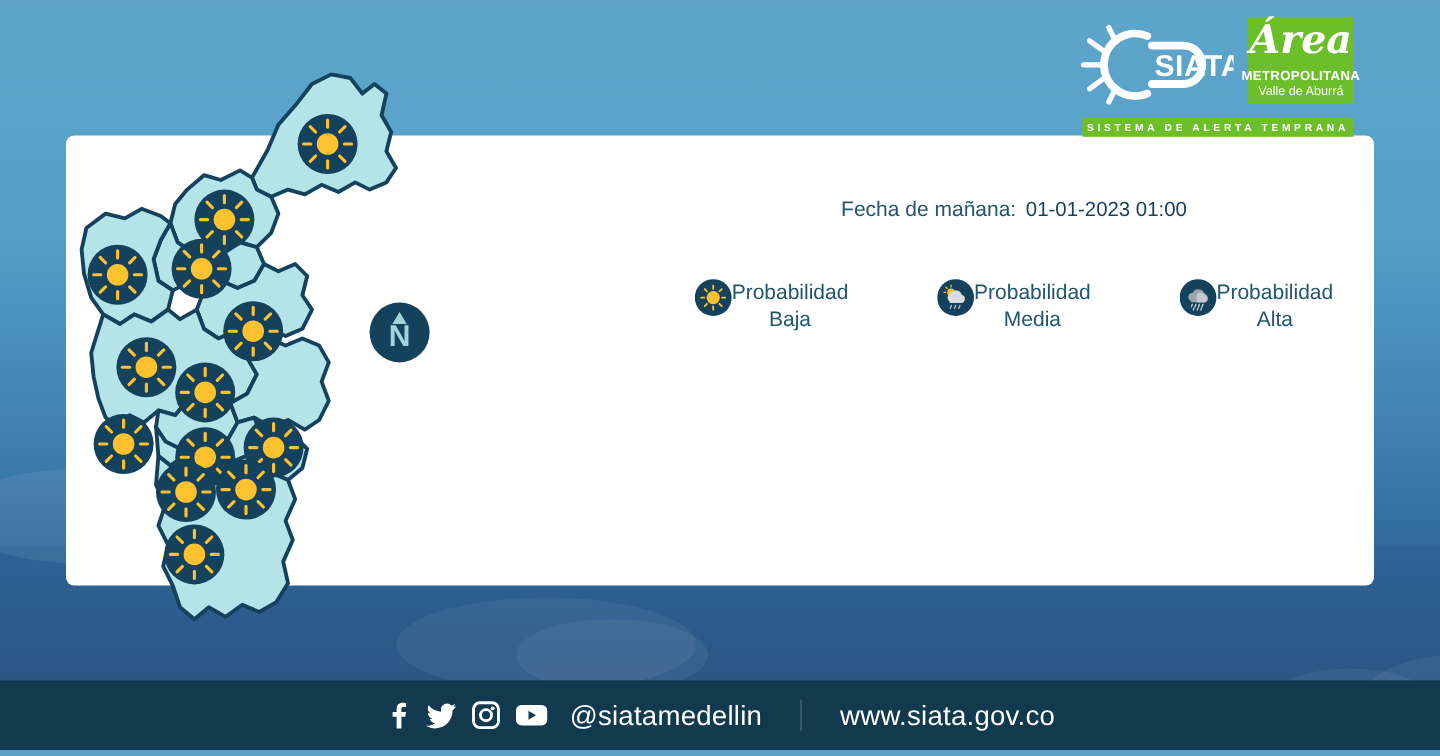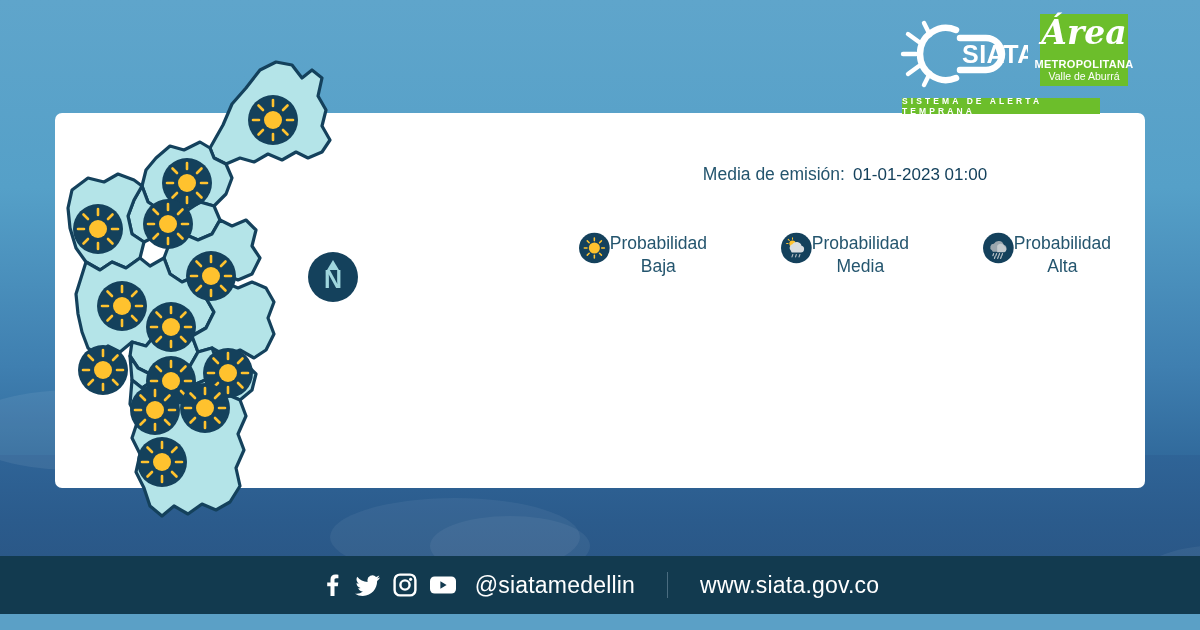--- a/index.html
+++ b/index.html
@@ -18,21 +18,21 @@
   }
   .bg-deep{
     position:absolute; left:0; top:455px; width:1200px; height:120px;
     background:linear-gradient(180deg,#2f6497 0%,#2b5b8c 55%,#2a5685 100%);
   }
   .bg-cloud{ position:absolute; background:rgba(255,255,255,.07); border-radius:50%; }
   .bg-cloud.dark{ background:rgba(255,255,255,.055); }
 
   
   .footer{
-    position:absolute; left:0; bottom:16px; width:1200px; height:58px;
+    position:absolute; left:0; bottom:5px; width:1200px; height:58px;
     background:#123a4f; display:flex; align-items:center; justify-content:center;
   }
   .footer-inner{ display:flex; align-items:center; gap:18px; }
   .social{ display:flex; align-items:center; gap:12px; }
   .social svg{ display:block; }
   .handle{ color:#ffffff; font-size:23px; letter-spacing:.2px; }
   .fdiv{ width:1px; height:26px; background:#4a6c80; margin:0 14px; }
   .weburl{ color:#ffffff; font-size:23px; letter-spacing:.2px; }
 
   
@@ -50,21 +50,21 @@
     align-items:center; justify-content:flex-end; padding-bottom:4px;margin-left:29px;
   }
   .area-script{
     position:absolute; top:2px; left:0; right:0; text-align:center;
     font-family:"DejaVu Serif", serif; font-style:italic; font-weight:bold;
     font-size:33px; color:#ffffff; line-height:1;
   }
   .area-l1{ font-size:11px; font-weight:bold; color:#fff; letter-spacing:.3px; line-height:1.1; }
   .area-l2{ font-size:10.5px; color:#fff; line-height:1.15; }
   .sat-bar{
-    position:absolute; left:4px; top:84px; width:198px; height:16px;
+    position:absolute; left:4px; top:84px; width:226px; height:16px;
     background:#6cbe2b; display:flex; align-items:center; justify-content:center;
   }
   .sat-bar span{ color:#ffffff; font-size:8.5px; font-weight:bold; letter-spacing:3.1px; }
 
   
   .panel{ position:absolute; left:545px; top:150px; width:600px; }
   .title{
     text-align:center; color:#14415c; font-weight:bold;
     font-size:31px; line-height:1.26; letter-spacing:-.2px;
   }
@@ -133,21 +133,21 @@
     </div>
     <div class="sat-bar">
       <span>SISTEMA DE ALERTA TEMPRANA</span>
     </div>
   </div>
 
   <div class="panel">
     <div class="title">
     </div>
     <div class="date-row">
-      <span class="date-label">Media de emisión:</span>
+      <span class="date-label">Fecha de mañana:</span>
       <span class="date-value">01-01-2023 01:00</span>
     </div>
 
     <div class="legend">
       <div class="legend-item">
         <svg class="legend-icon" viewBox="0 0 52 52">
           <circle cx="26" cy="26" r="26" fill="#14415c"></circle>
           <circle cx="26" cy="26" r="9.4" fill="#ffc22e"></circle>
           <g stroke="#ffc22e" stroke-width="2.6" stroke-linecap="round">
             <line x1="26" y1="9" x2="26" y2="13.5"></line>

